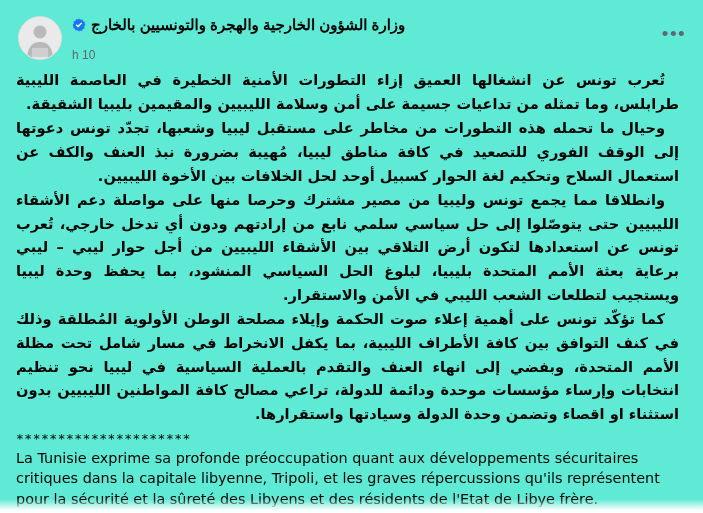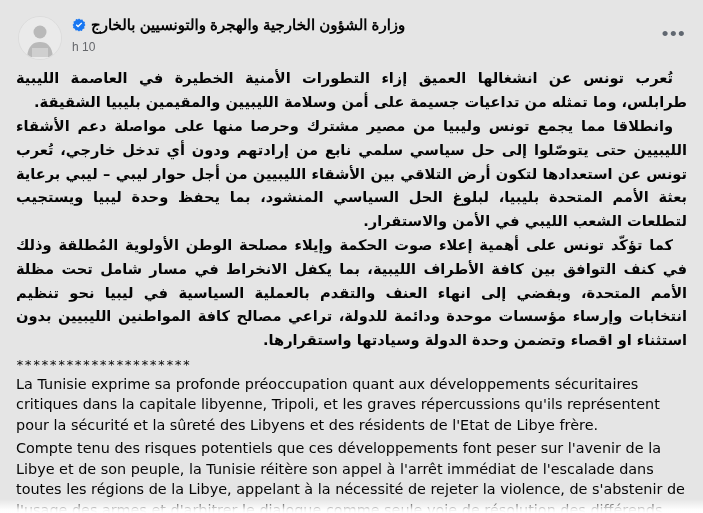--- a/index.html
+++ b/index.html
@@ -10,21 +10,21 @@
     width: 703px;
     height: 513px;
     background: #ffffff;
     font-family: "Liberation Sans", sans-serif;
     overflow: hidden;
   }
   .post {
     position: relative;
     width: 703px;
     height: 513px;
-    background: #e5e5e5;
+    background: #5eead4;
     box-sizing: border-box;
   }
   .post-header {
     display: flex;
     align-items: flex-start;
     padding: 16px 14px 6px 18px;
   }
   .avatar {
     width: 42px;
     height: 42px;
@@ -62,21 +62,21 @@
     white-space: nowrap;
     direction: rtl;
   }
   .verified-badge {
     flex: 0 0 auto;
     width: 14px;
     height: 14px;
     display: inline-block;
   }
   .meta-row {
-    margin-top: 6px;
+    margin-top: 14px;
     display: flex;
     justify-content: flex-end;
     direction: rtl;
     align-items: center;
   }
   .timestamp {
     font-size: 12px;
     color: #65676b;
     direction: rtl;
   }
@@ -102,21 +102,21 @@
     direction: rtl;
     text-align: justify;
     font-size: 14.6px;
     line-height: 1.62;
     color: #050505;
     font-family: "DejaVu Sans", "Liberation Sans", sans-serif;
     font-weight: bold;
     margin: 0;
   }
   .arabic-block p {
-    margin: 0 0 1px 0;
+    margin: 0 8px 1px 0;
     text-indent: 14px;
   }
   .separator {
     direction: ltr;
     text-align: left;
     font-size: 13px;
     color: #050505;
     letter-spacing: 0.5px;
     font-family: "DejaVu Sans Mono", monospace;
     margin: 6px 0 2px 0;
@@ -174,20 +174,21 @@
         <span class="timestamp">10 h</span>
       </div>
     </div>
 
     <div class="more-btn">•••</div>
   </div>
 
   <div class="post-body">
     <div class="arabic-block">
       <p>تُعرب تونس عن انشغالها العميق إزاء التطورات الأمنية الخطيرة في العاصمة الليبية طرابلس، وما تمثله من تداعيات جسيمة على أمن وسلامة الليبيين والمقيمين بليبيا الشقيقة.</p>
+      <p>وحيال ما تحمله هذه التطورات من مخاطر على مستقبل ليبيا وشعبها، تجدّد تونس دعوتها إلى الوقف الفوري للتصعيد في كافة مناطق ليبيا، مُهيبة بضرورة نبذ العنف والكف عن استعمال السلاح وتحكيم لغة الحوار كسبيل أوحد لحل الخلافات بين الأخوة الليبيين.</p>
       <p>وانطلاقا مما يجمع تونس وليبيا من مصير مشترك وحرصا منها على مواصلة دعم الأشقاء الليبيين حتى يتوصّلوا إلى حل سياسي سلمي نابع من إرادتهم ودون أي تدخل خارجي، تُعرب تونس عن استعدادها لتكون أرض التلاقي بين الأشقاء الليبيين من أجل حوار ليبي – ليبي برعاية بعثة الأمم المتحدة بليبيا، لبلوغ الحل السياسي المنشود، بما يحفظ وحدة ليبيا ويستجيب لتطلعات الشعب الليبي في الأمن والاستقرار.</p>
       <p>كما تؤكّد تونس على أهمية إعلاء صوت الحكمة وإيلاء مصلحة الوطن الأولوية المُطلقة وذلك في كنف التوافق بين كافة الأطراف الليبية، بما يكفل الانخراط في مسار شامل تحت مظلة الأمم المتحدة، وبفضي إلى انهاء العنف والتقدم بالعملية السياسية في ليبيا نحو تنظيم انتخابات وإرساء مؤسسات موحدة ودائمة للدولة، تراعي مصالح كافة المواطنين الليبيين بدون استثناء او اقصاء وتضمن وحدة الدولة وسيادتها واستقرارها.</p>
     </div>
 
     <div class="separator">*********************</div>
 
     <div class="french-block">
       <p>La Tunisie exprime sa profonde préoccupation quant aux développements sécuritaires critiques dans la capitale libyenne, Tripoli, et les graves répercussions qu'ils représentent pour la sécurité et la sûreté des Libyens et des résidents de l'Etat de Libye frère.</p>
       <p>Compte tenu des risques potentiels que ces développements font peser sur l'avenir de la Libye et de son peuple, la Tunisie réitère son appel à l'arrêt immédiat de l'escalade dans toutes les régions de la Libye, appelant à la nécessité de rejeter la violence, de s'abstenir de l'usage des armes et d'arbitrer le dialogue comme seule voie de résolution des différends entre les frères libyens.</p>
 

